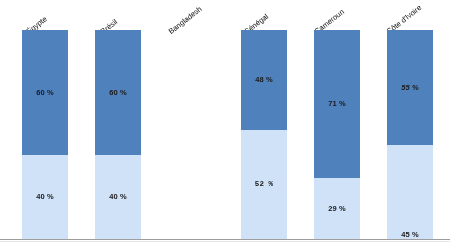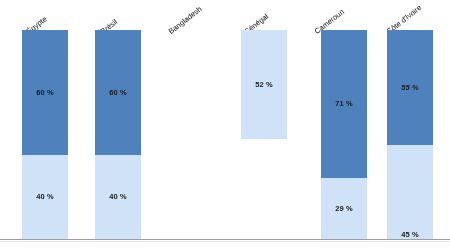--- a/index.html
+++ b/index.html
@@ -114,27 +114,30 @@
       </div>
       <div class="bar-seg seg-bottom" style="height:40%;">
         <span class="seg-label">40 %</span>
       </div>
     </div>
 
     <div class="cat-label" style="left:172px; top:28px;">Bangladesh</div>
 
     <div class="cat-label" style="left:248px; top:28px;">Sénégal</div>
     <div class="bar-group" style="left:241px;">
-      <div class="bar-seg seg-bottom" style="height:52%;">
+      <div class="bar-seg seg-top" style="height:48%;">
+        <span class="seg-label">48 %</span>
+      </div>
+      <div class="bar-seg seg-bottom" style="height:52%;font-family:Liberation Mono, monospace;">
         <span class="seg-label">52 %</span>
       </div>
     </div>
 
     <div class="cat-label" style="left:318px; top:28px;">Cameroun</div>
-    <div class="bar-group" style="left:321px;">
+    <div class="bar-group" style="left:314px;">
       <div class="bar-seg seg-top" style="height:71%;">
         <span class="seg-label">71 %</span>
       </div>
       <div class="bar-seg seg-bottom" style="height:29%;">
         <span class="seg-label">29 %</span>
       </div>
     </div>
 
     <div class="cat-label" style="left:390px; top:28px;">Côte d'Ivoire</div>
     <div class="bar-group" style="left:387px;">

